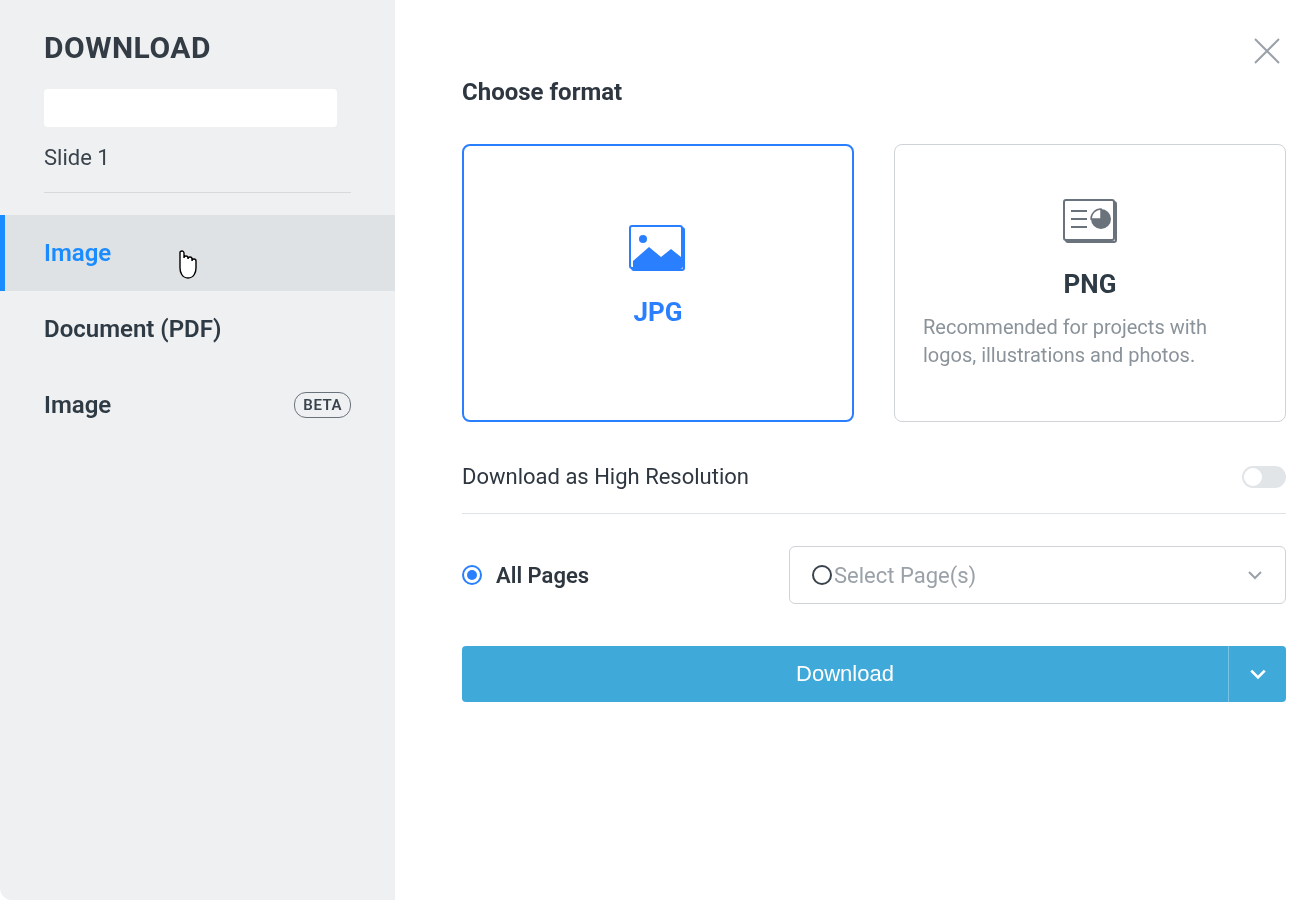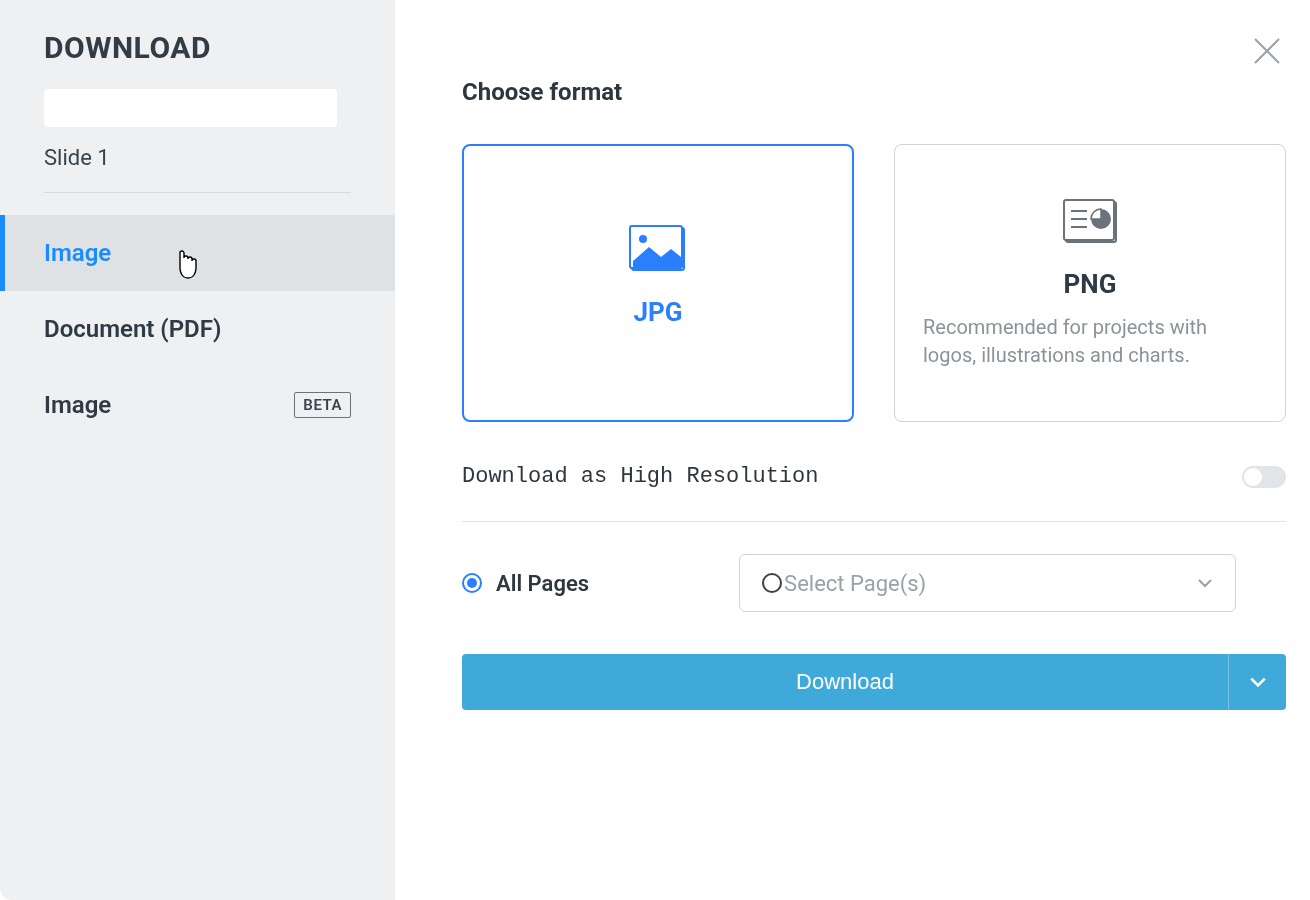--- a/index.html
+++ b/index.html
@@ -66,21 +66,21 @@
     left: 0; top: 0; bottom: 0;
     width: 5px;
     background: #1a8cff;
   }
   .badge {
     font-size: 15px;
     font-weight: 600;
     border: 1.5px solid #6a737b;
     color: #3a434c;
     padding: 3px 8px;
-    border-radius: 2px;
+    border-radius: 12px;
     letter-spacing: 0.5px;
   }
   .cursor {
     position: absolute;
     left: 172px;
     top: 250px;
     width: 28px;
     height: 32px;
     pointer-events: none;
   }
@@ -142,24 +142,23 @@
     color: #8b939a;
     line-height: 1.4;
   }
 
   .option-row {
     display: flex;
     align-items: center;
     justify-content: space-between;
     font-size: 22px;
     color: #2e3640;
-    padding-bottom: 32px;
+    padding-bottom: 24px;
     border-bottom: 1px solid #e0e3e6;
     margin-bottom: 32px;
-    font-family: Liberation Mono, monospace;
   }
   .toggle {
     width: 44px;
     height: 22px;
     background: #e2e5e8;
     border-radius: 11px;
     position: relative;
     cursor: pointer;
   }
   .toggle-knob {
@@ -170,20 +169,21 @@
     position: absolute;
     top: 2px;
     left: 2px;
   }
 
   .page-row {
     display: flex;
     align-items: center;
     gap: 150px;
     margin-bottom: 42px;
+    justify-content: space-between;
   }
   .radio-option {
     display: flex;
     align-items: center;
     gap: 14px;
     cursor: pointer;
   }
   .radio-outer {
     width: 20px;
     height: 20px;
@@ -308,21 +308,21 @@
         <svg class="format-icon" viewBox="0 0 58 48">
           <rect x="5" y="5" width="50" height="40" rx="2" fill="#f2f4f6" stroke="#6a737b" stroke-width="2"></rect>
           <rect x="3" y="3" width="50" height="40" rx="2" fill="#fff" stroke="#6a737b" stroke-width="2"></rect>
           <line x1="10" y1="14" x2="26" y2="14" stroke="#6a737b" stroke-width="2"></line>
           <line x1="10" y1="22" x2="26" y2="22" stroke="#6a737b" stroke-width="2"></line>
           <line x1="10" y1="30" x2="26" y2="30" stroke="#6a737b" stroke-width="2"></line>
           <path d="M40 12 A10 10 0 1 1 30 22 L40 22 Z" fill="#6a737b"></path>
           <path d="M40 12 L40 22 L30 22 A10 10 0 0 1 40 12 Z" fill="#fff" stroke="#6a737b" stroke-width="1.5"></path>
         </svg>
         <div class="format-name">PNG</div>
-        <div class="format-desc">Recommended for projects with logos, illustrations and charts.</div>
+        <div class="format-desc">Recommended for projects with logos, illustrations and photos.</div>
       </div>
     </div>
 
     <div class="option-row">
       <span>Download as High Resolution</span>
       <div class="toggle">
         <div class="toggle-knob"></div>
       </div>
     </div>
 

